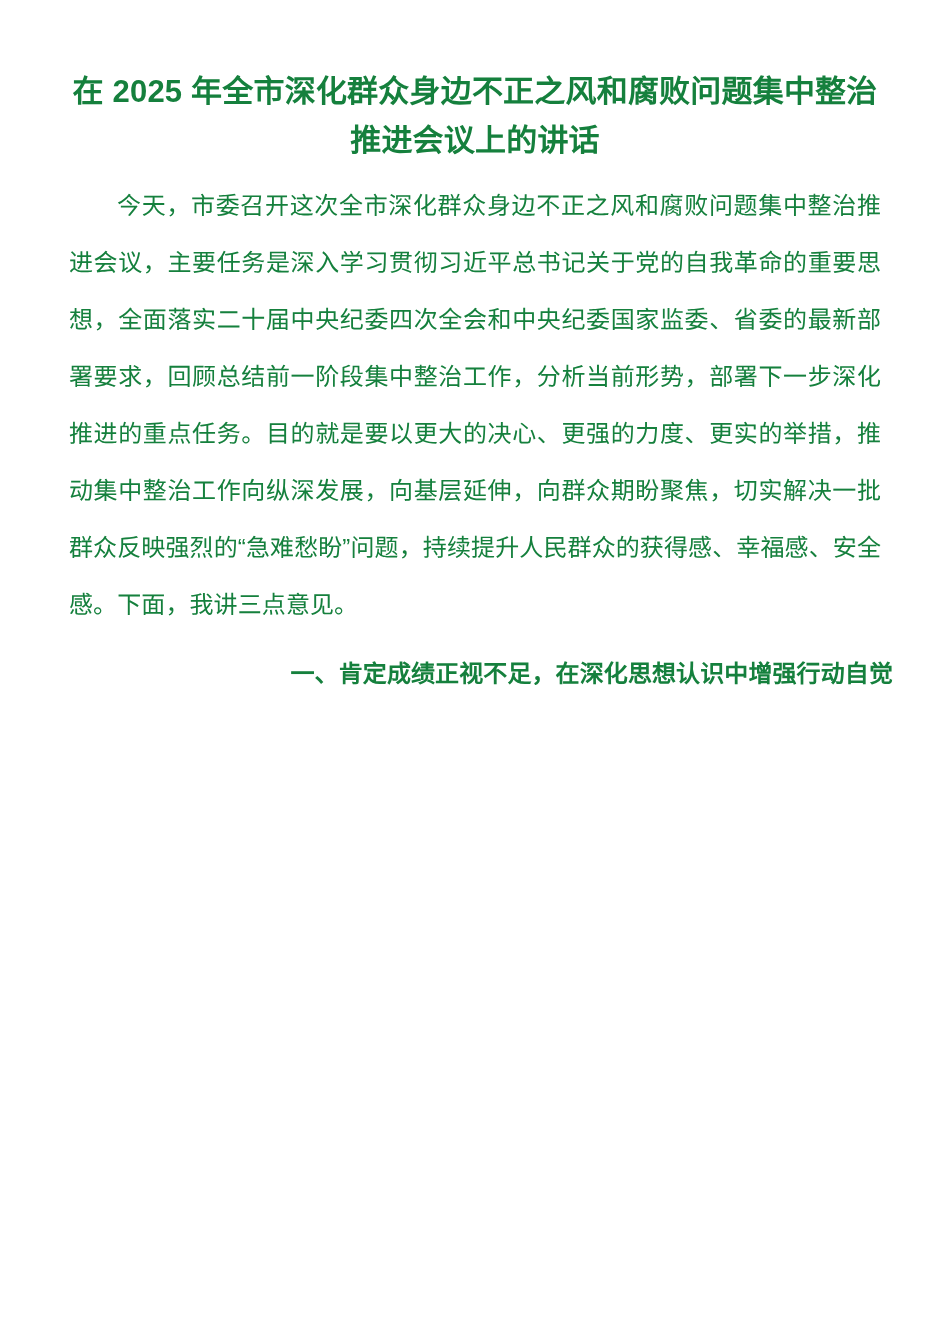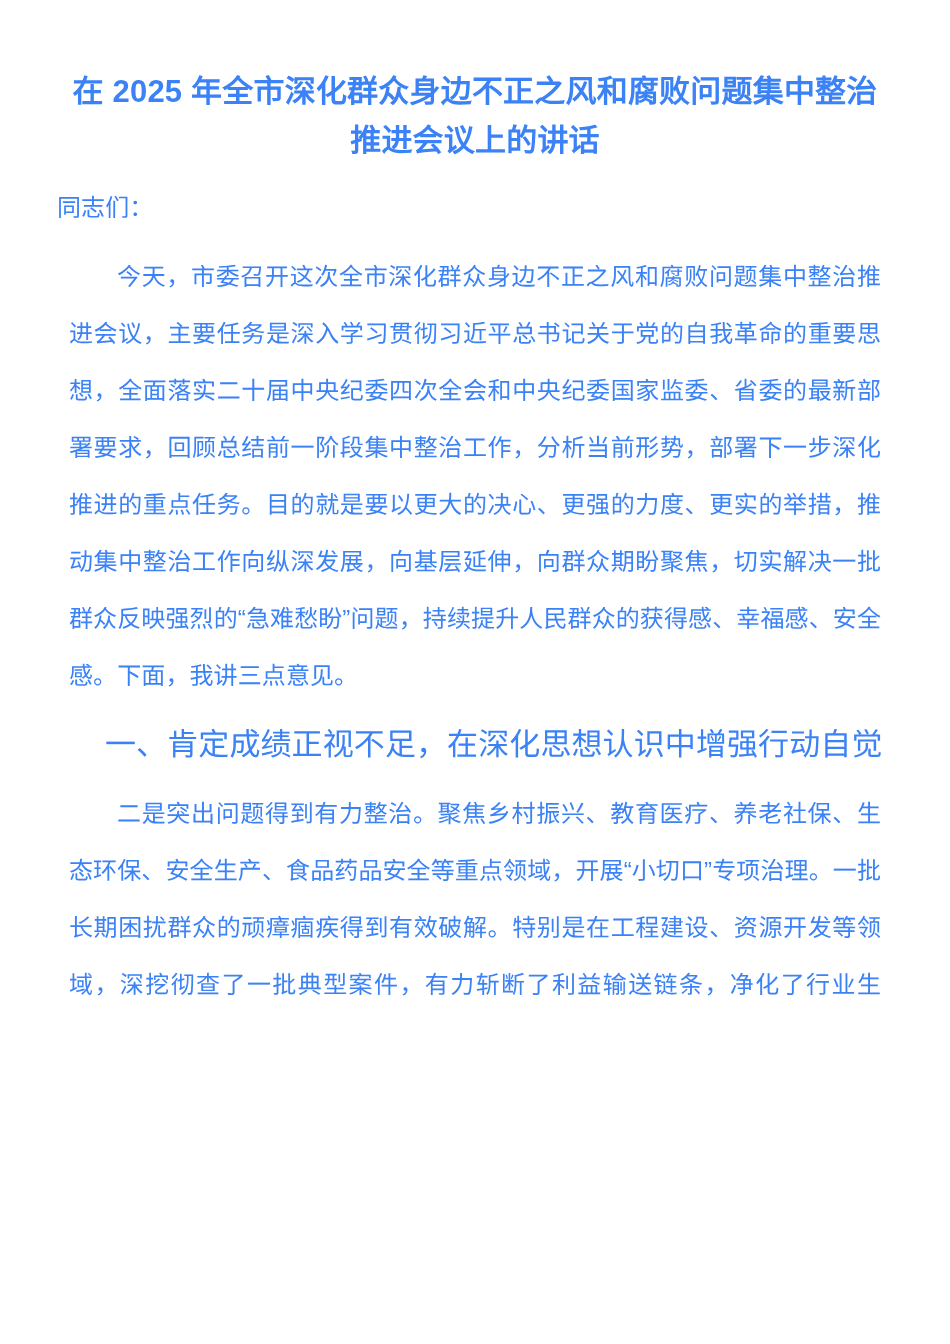--- a/index.html
+++ b/index.html
@@ -12,21 +12,21 @@
   .page {
     position: relative;
     width: 950px;
     height: 996px;
     margin: 0 auto;
     background: #ffffff;
     box-sizing: border-box;
     padding: 57px 57px 12px 57px;
     overflow: hidden;
     font-family: "Liberation Sans", "DejaVu Sans", sans-serif;
-    color: #3b82f6;
+    color: #15803d;
     -webkit-font-smoothing: antialiased;
   }
 
   .doc-title {
     font-size: 31px;
     font-weight: 700;
     line-height: 49px;
     text-align: center;
     letter-spacing: 0.2px;
     margin: 10px 0 0 0;
@@ -50,45 +50,43 @@
     text-justify: inter-ideograph;
     text-indent: 48px;
     letter-spacing: 0.1px;
   }
 
   .para-block .para + .para {
     margin-top: 0;
   }
 
   .section-heading {
-    font-size: 31px;
+    font-size: 24px;
     line-height: 57px;
     margin: 0;
     text-indent: 48px;
-    font-weight: 400;
-    text-align: left;
+    font-weight: 700;
+    text-align: right;
     letter-spacing: 0.1px;
   }
 
   .body-text {
     margin-top: 2px;
   }
 </style>
 </head>
 <body>
 
 <div class="page">
 
   <h1 class="doc-title">在 2025 年全市深化群众身边不正之风和腐败问题集中整治推进会议上的讲话</h1>
 
-  <p class="salutation">同志们：</p>
 
   <div class="body-text para-block">
     <p class="para">今天，市委召开这次全市深化群众身边不正之风和腐败问题集中整治推进会议，主要任务是深入学习贯彻习近平总书记关于党的自我革命的重要思想，全面落实二十届中央纪委四次全会和中央纪委国家监委、省委的最新部署要求，回顾总结前一阶段集中整治工作，分析当前形势，部署下一步深化推进的重点任务。目的就是要以更大的决心、更强的力度、更实的举措，推动集中整治工作向纵深发展，向基层延伸，向群众期盼聚焦，切实解决一批群众反映强烈的“急难愁盼”问题，持续提升人民群众的获得感、幸福感、安全感。下面，我讲三点意见。</p>
 
     <p class="section-heading">一、肯定成绩正视不足，在深化思想认识中增强行动自觉</p>
 
 
 
-    <p class="para">二是突出问题得到有力整治。聚焦乡村振兴、教育医疗、养老社保、生态环保、安全生产、食品药品安全等重点领域，开展“小切口”专项治理。一批长期困扰群众的顽瘴痼疾得到有效破解。特别是在工程建设、资源开发等领域，深挖彻查了一批典型案件，有力斩断了利益输送链条，净化了行业生态。</p>
   </div>
 
 </div>
 
 </body></html>

